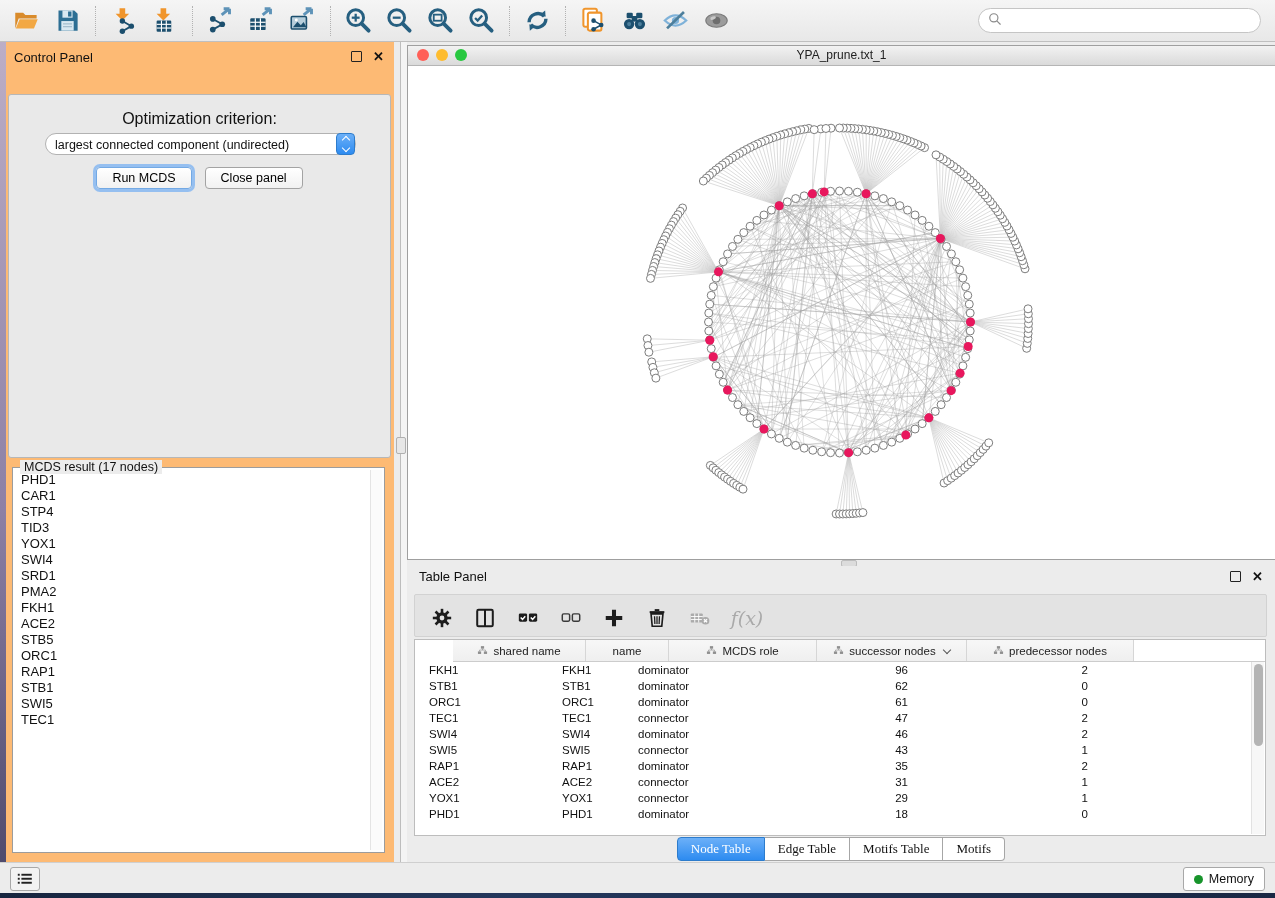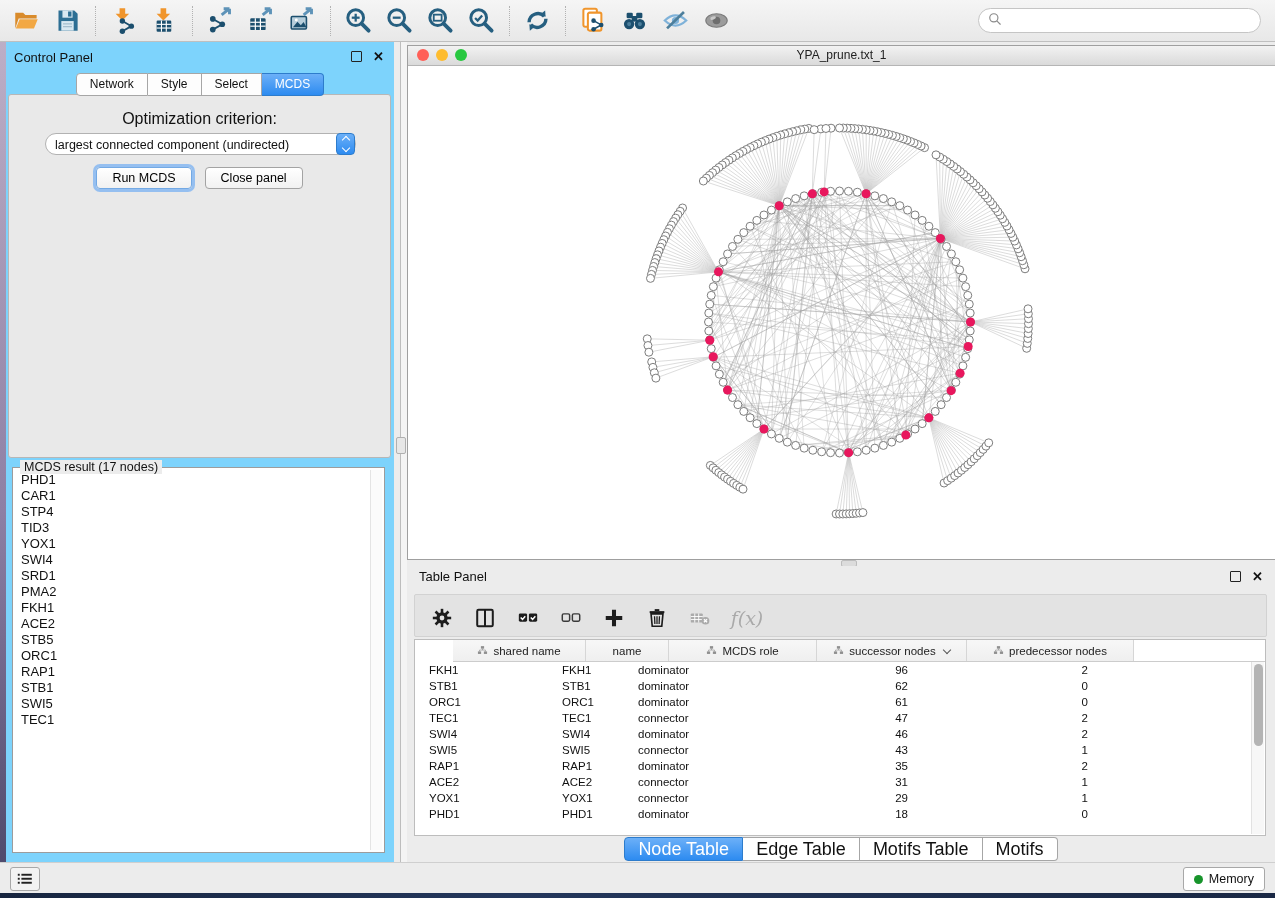--- a/index.html
+++ b/index.html
@@ -11,21 +11,21 @@
     display:flex;align-items:center;padding:0 6px;box-sizing:border-box;}
   .tb-btn{width:41px;height:36px;display:flex;align-items:center;justify-content:center;border-radius:4px;}
   .tb-sep{width:0;height:30px;border-left:1px dotted #b2b2b2;margin:0 7px;}
   .tb-search{margin-left:auto;margin-right:8px;width:283px;height:25px;background:#fff;
     border:1px solid #c5c5c5;border-radius:13px;display:flex;align-items:center;padding:0 9px;box-sizing:border-box;}
   .tb-search input{border:none;outline:none;flex:1;font-size:12px;background:transparent;margin-left:6px;font-family:"Liberation Sans",sans-serif;}
   
   .left-strip{position:absolute;left:0;top:42px;width:6px;bottom:5px;background:linear-gradient(#bcaec6,#8d80a5 55%,#4a4668);}
   .bottom-strip{position:absolute;left:0;right:0;bottom:0;height:5px;background:linear-gradient(90deg,#17253f,#24375c 40%,#1a2844);}
   
-  .control-panel{position:absolute;left:6px;top:42px;width:388px;bottom:22px;background:#7dd3fc;}
+  .control-panel{position:absolute;left:6px;top:42px;width:388px;bottom:22px;background:#fdba74;}
   .cp-title{position:absolute;left:8px;top:8px;font-size:13px;}
   .win-btns{display:flex;gap:11px;align-items:center;}
   .cp-winbtns{position:absolute;right:10px;top:9px;}
   .wb-float{width:9px;height:9px;border:1.5px solid #222;border-radius:1px;display:inline-block;}
   .wb-close{font-size:13px;font-weight:bold;line-height:9px;}
   .seg-tabs{display:flex;}
   .seg-tab{height:21px;line-height:21px;padding:0 13px;font-size:12px;background:#fdfdfd;
     border:1px solid #a6a6a6;border-left:none;cursor:default;}
   .seg-tab:first-child{border-left:1px solid #a6a6a6;border-radius:4px 0 0 4px;}
   .seg-tab:last-child{border-radius:0 4px 4px 0;}
@@ -84,21 +84,21 @@
   .tr{height:16px;line-height:16px;font-size:11.5px;}
   .td{padding:0;white-space:nowrap;overflow:hidden;}
   .td.c1{padding-left:14px;}
   .td.c2{padding-left:14px;}
   .td.c3{padding-left:7px;}
   .td.num1{text-align:right;padding-right:21px;}
   .td.num2{text-align:right;padding-right:8px;}
   .tbl-scroll{position:absolute;right:1px;top:22px;bottom:1px;width:12px;background:#f7f7f7;border-left:1px solid #e2e2e2;}
   .tbl-thumb{position:absolute;left:2px;right:1px;top:2px;height:82px;background:#b4b4b4;border-radius:4.5px;}
   .tp-tabs{position:absolute;left:0;right:0;bottom:3px;height:22px;display:flex;justify-content:center;}
-  .tp-tabs .seg-tab{height:22px;line-height:22px;font-size:18px;background:#fff;}
+  .tp-tabs .seg-tab{height:22px;line-height:22px;font-size:13px;background:#fff;font-family:Liberation Serif, serif;}
   .tp-tabs .seg-tab.active{background:linear-gradient(#6cb0f8,#2d8bf0);color:#fff;}
   
   .status-bar{position:absolute;left:0;right:0;top:862px;height:31px;background:#ececec;border-top:1px solid #cfcfcf;box-sizing:border-box;}
   .sb-listbtn{position:absolute;left:10px;top:4px;width:28px;height:22px;background:#f3f3f3;border:1px solid #a8a8a8;border-radius:3px;
     display:flex;align-items:center;justify-content:center;}
   .sb-memory{position:absolute;right:10px;top:4px;height:22px;background:#ffffff;border:1px solid #a8a8a8;border-radius:3px;
     display:flex;align-items:center;gap:6px;padding:0 10px;font-size:12.5px;}
   .mem-dot{width:9px;height:9px;border-radius:50%;background:#17942b;}
 </style>
 </head>
@@ -281,26 +281,20 @@
 
 <div class="left-strip"></div>
 <div class="bottom-strip"></div>
 
 <div class="control-panel">
   <div class="cp-title">Control Panel</div>
   <div class="win-btns cp-winbtns">
     <span class="wb-float"></span>
     <span class="wb-close">✕</span>
   </div>
-  <div class="cp-tabs seg-tabs" id="cpTabs">
-      <div class="seg-tab">Network</div>
-      <div class="seg-tab">Style</div>
-      <div class="seg-tab">Select</div>
-      <div class="seg-tab active">MCDS</div>
-    </div>
   <div class="cp-card">
     <div class="cp-optlabel">Optimization criterion:</div>
     <div class="cp-combo">
       <span>largest connected component (undirected)</span>
       <span class="combo-step">
           <i class="chev up"></i>
           <i class="chev down"></i>
         </span>
     </div>
     <div class="cp-buttons">

